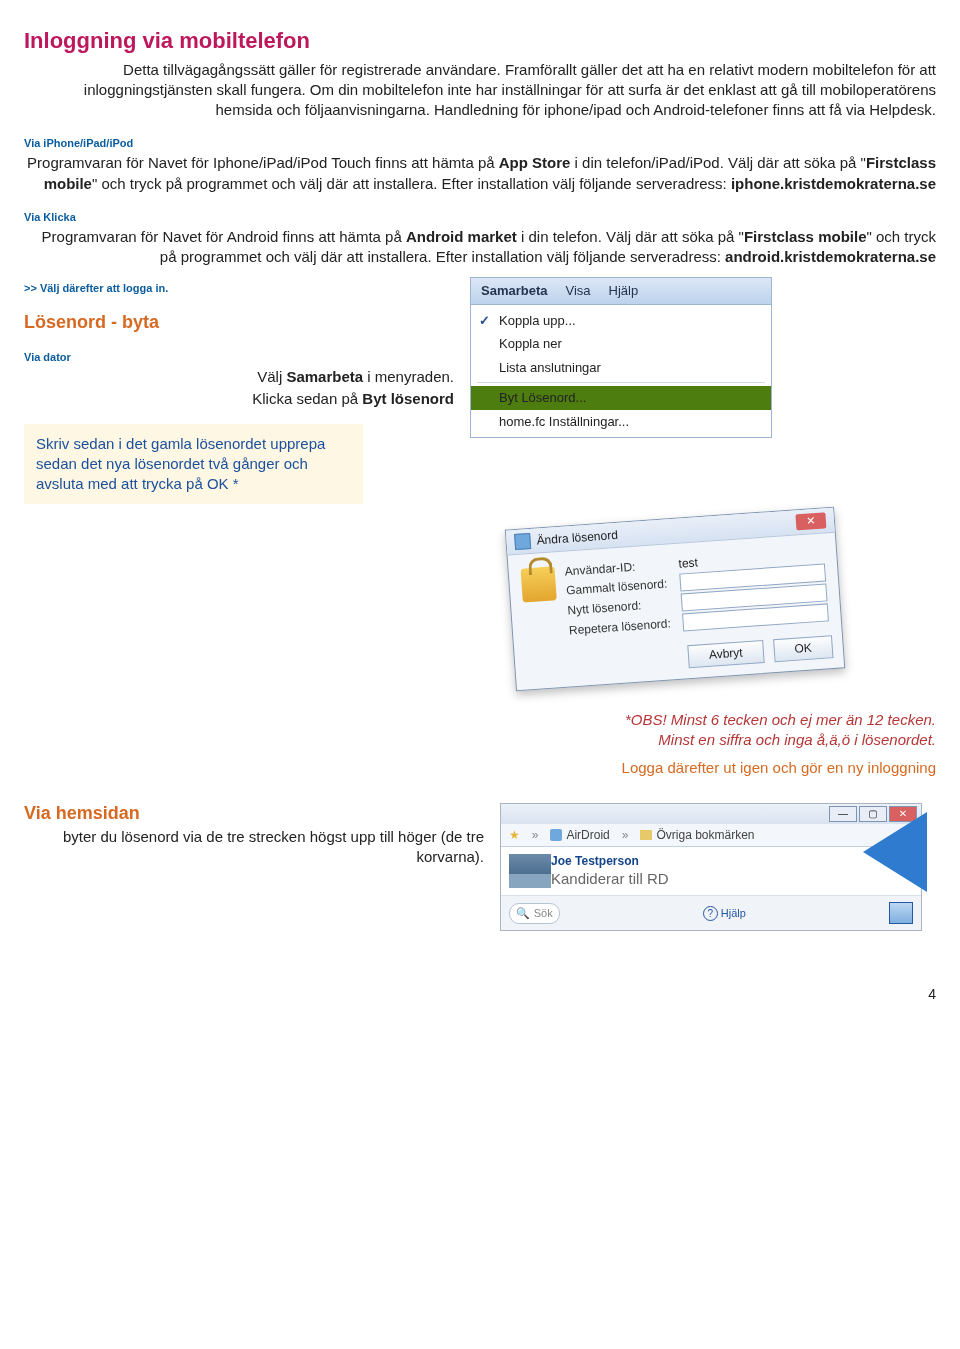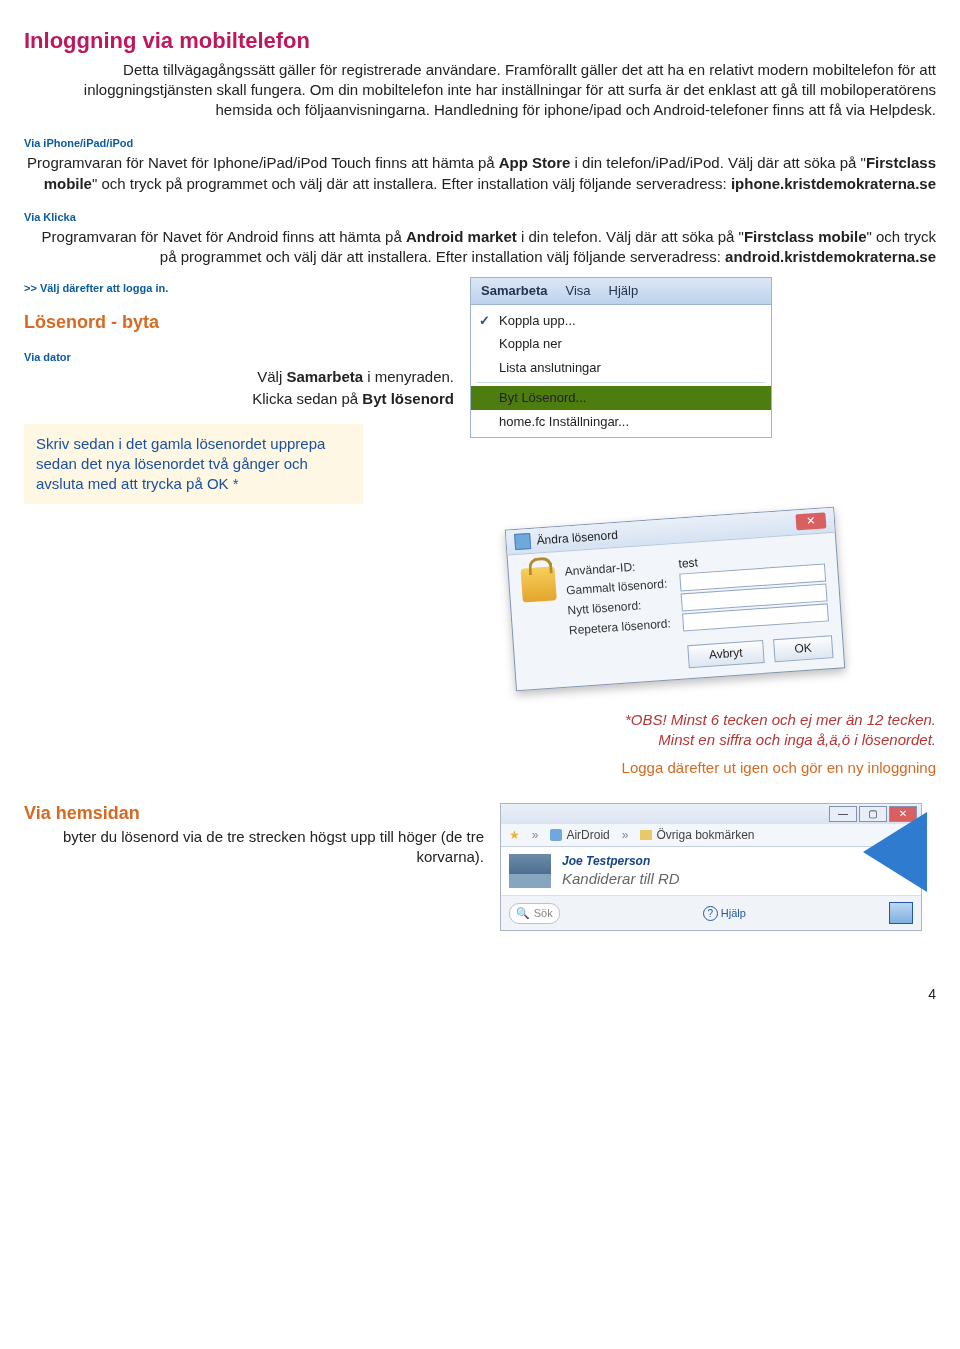--- a/index.html
+++ b/index.html
@@ -169,24 +169,23 @@
   .bm-folder { width: 12px; height: 10px; background: #e7c96a; }
   .arrow-blue {
     position: absolute;
     right: -6px; top: 8px;
     width: 0; height: 0;
     border-top: 40px solid transparent;
     border-bottom: 40px solid transparent;
     border-right: 64px solid #2f7bd0;
   }
   .profile-row {
-    display: flex; align-items: center; gap: 11px;
+    display: flex; align-items: center; gap: 0;
     padding: 6px 8px;
     border-bottom: 1px solid #d9e0ea;
-    font-style: italic;
   }
   .avatar {
     width: 42px; height: 34px; background: #5f86aa;
     background-image: linear-gradient(180deg,#6d8ba9 0%,#4c6f90 60%,#88a5c0 60%);
   }
   .prof-name { font-weight: 700; color: #14458a; }
   .prof-sub { font-size: 15px; color: #666; }
   .search-row {
     display: flex; justify-content: space-between; align-items: center;
     padding: 6px 8px; background: #f0f3f7;

